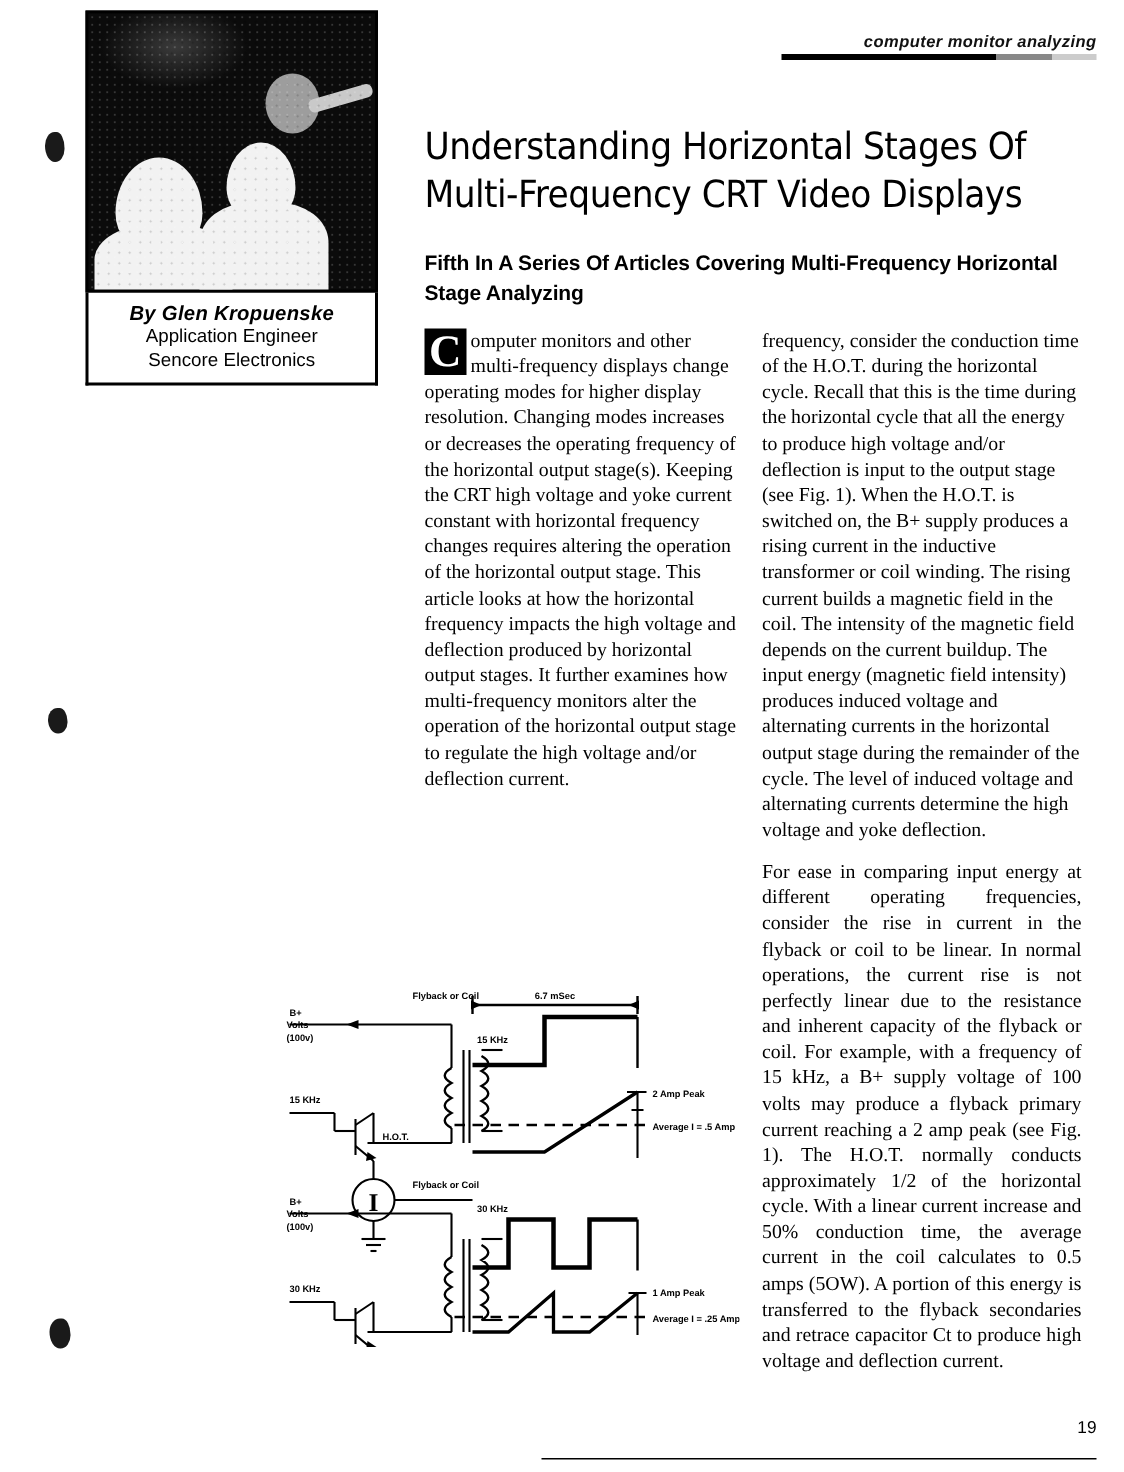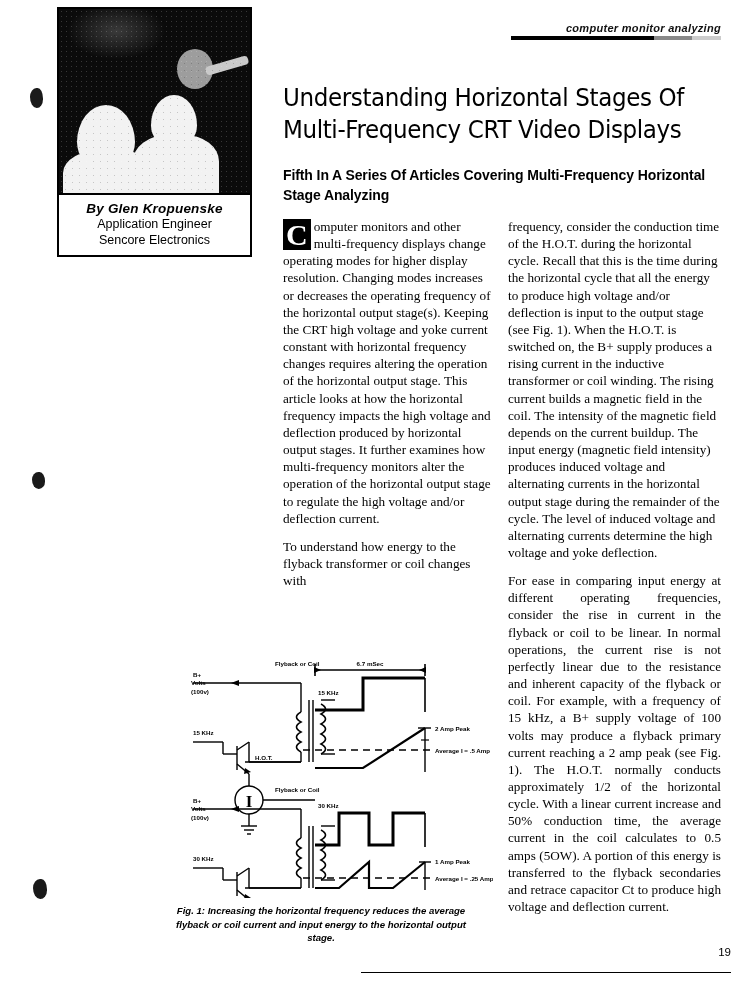--- a/index.html
+++ b/index.html
@@ -13,21 +13,21 @@
     position: relative;
     font-family: "Liberation Serif", serif;
     color: #000;
     overflow: hidden;
   }
 
   
   .running-head {
     position: absolute;
     top: 22px;
-    right: 28px;
+    right: 18px;
     width: 210px;
     text-align: right;
   }
   .running-head .rh-text {
     font-family: "Liberation Sans", sans-serif;
     font-style: italic;
     font-weight: bold;
     font-size: 11px;
     letter-spacing: 0.3px;
     color: #111;
@@ -269,21 +269,20 @@
 </div>
 
 <div class="title-wrap">
   <div class="title">Understanding Horizontal Stages Of
 Multi-Frequency CRT Video Displays</div>
   <div class="deck">Fifth In A Series Of Articles Covering Multi-Frequency Horizontal Stage Analyzing</div>
 </div>
 
 <div class="col col-left">
   <p class="dropcap-para"><span class="dropcap">C</span><span>omputer monitors and other multi-frequency displays change operating modes for higher display resolution. Changing modes increases or decreases the operating frequency of the horizontal output stage(s). Keeping the CRT high voltage and yoke current constant with horizontal frequency changes requires altering the operation of the horizontal output stage. This article looks at how the horizontal frequency impacts the high voltage and deflection produced by horizontal output stages. It further examines how multi-frequency monitors alter the operation of the horizontal output stage to regulate the high voltage and/or deflection current.</span></p>
-  <p>To understand how energy to the flyback transformer or coil changes with</p>
 </div>
 
 <div class="col col-right">
   <p>frequency, consider the conduction time of the H.O.T. during the horizontal cycle. Recall that this is the time during the horizontal cycle that all the energy to produce high voltage and/or deflection is input to the output stage (see Fig. 1). When the H.O.T. is switched on, the B+ supply produces a rising current in the inductive transformer or coil winding. The rising current builds a magnetic field in the coil. The intensity of the magnetic field depends on the current buildup. The input energy (magnetic field intensity) produces induced voltage and alternating currents in the horizontal output stage during the remainder of the cycle. The level of induced voltage and alternating currents determine the high voltage and yoke deflection.</p>
   <p class="justify">For ease in comparing input energy at different operating frequencies, consider the rise in current in the flyback or coil to be linear. In normal operations, the current rise is not perfectly linear due to the resistance and inherent capacity of the flyback or coil. For example, with a frequency of 15 kHz, a B+ supply voltage of 100 volts may produce a flyback primary current reaching a 2 amp peak (see Fig. 1). The H.O.T. normally conducts approximately 1/2 of the horizontal cycle. With a linear current increase and 50% conduction time, the average current in the coil calculates to 0.5 amps (5OW). A portion of this energy is transferred to the flyback secondaries and retrace capacitor Ct to produce high voltage and deflection current.</p>
 </div>
 
 <div class="figure">
   <svg width="330" height="248" viewBox="0 0 330 248">
     <g stroke="#000" fill="none" stroke-width="1.4">
@@ -404,18 +403,17 @@
 
       <text x="155" y="45">15 KHz</text>
       <text x="272" y="81">2 Amp Peak</text>
       <text x="272" y="103">Average I = .5 Amp</text>
 
       <text x="155" y="158">30 KHz</text>
       <text x="272" y="214">1 Amp Peak</text>
       <text x="272" y="231">Average I = .25 Amp</text>
     </g>
   </svg>
-  <div class="fig-caption">Fig. 1: Increasing the horizontal frequency reduces the average flyback or coil current and input energy to the horizontal output stage.</div>
 </div>
 
 <div class="footer-left">Sencore News 182</div>
 <div class="footer-page">19</div>
 <div class="footer-rule"></div>
 
 </body></html>

